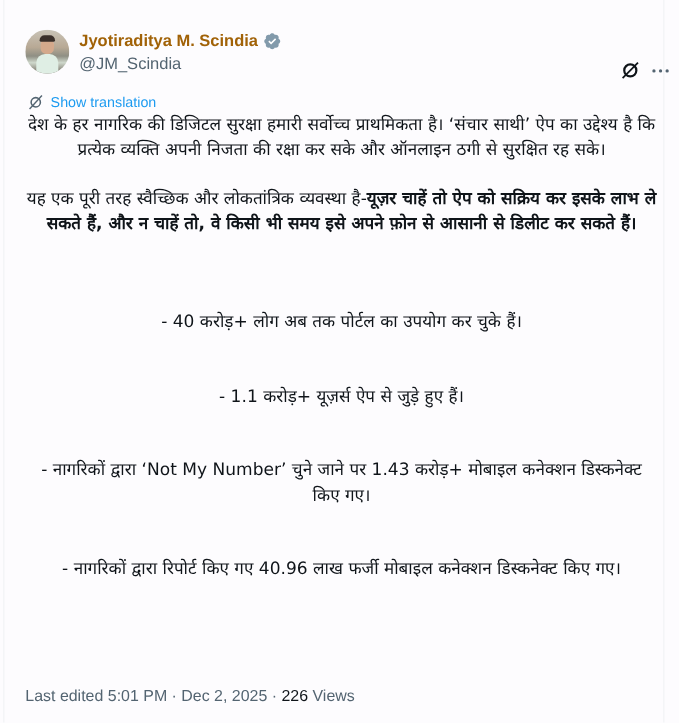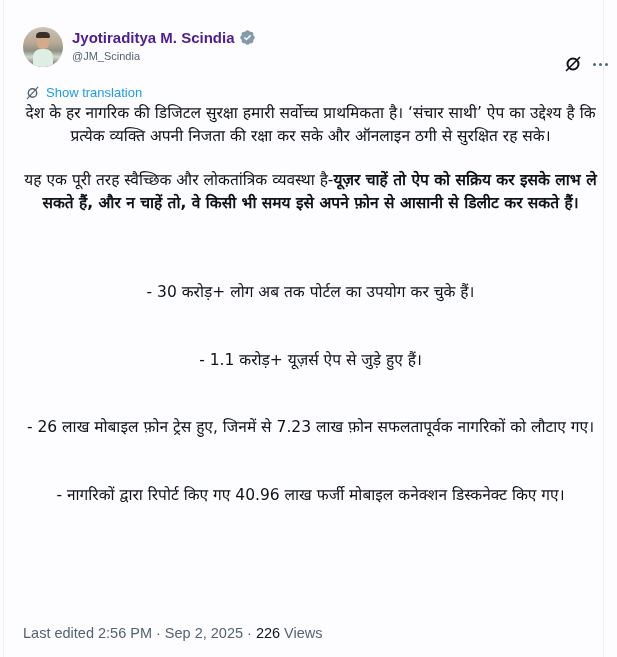--- a/index.html
+++ b/index.html
@@ -14,23 +14,23 @@
   .avatar {
     position: absolute; left: 0; top: 2px; width: 40px; height: 40px; border-radius: 50%;
     background: radial-gradient(circle at 50% 35%, #d9b49a 0 18%, transparent 19%),
                 linear-gradient(180deg, #c9c3b7 0%, #b8a995 40%, #8f8f84 60%, #cfd8cc 75%, #6b6358 100%);
     overflow: hidden;
   }
   .avatar .shirt { position:absolute; left:10px; top:22px; width:20px; height:18px; background:#dfeee4; border-radius:8px 8px 0 0; }
   .avatar .hair { position:absolute; left:13px; top:5px; width:14px; height:6px; background:#3a2f2a; border-radius:6px 6px 2px 2px; }
   .avatar .face { position:absolute; left:14px; top:9px; width:12px; height:13px; background:#d4a98c; border-radius:5px; }
   .name-row { position: absolute; left: 49px; top: 4px; display: flex; align-items: center; gap: 4px; }
-  .display-name { font-weight: bold; font-size: 15px; color: #4c1d95; }
+  .display-name { font-weight: bold; font-size: 15px; color: #a16207; }
   .badge { width: 17px; height: 17px; display: inline-block; }
-  .handle { position: absolute; left: 49px; top: 25px; font-size: 11px; color: #536471; }
+  .handle { position: absolute; left: 49px; top: 25px; font-size: 15px; color: #536471; }
   .grok-btn { position: absolute; left: 540px; top: 29px; width: 20px; height: 20px; }
   .more-btn { position: absolute; left: 567px; top: 29px; width: 20px; height: 20px; display:flex; align-items:center; justify-content:center; gap:3px; }
   .more-btn span { width: 3px; height: 3px; border-radius: 50%; background: #536471; display:block; }
   .translate { position: absolute; left: 21px; top: 85px; display: flex; align-items: center; gap: 6px; }
   .translate-label { font-size: 13px; color: #1d9bf0; }
   .tweet {
     position: absolute; left: 19px; top: 102px; width: 575px;
     font-family: "DejaVu Sans", sans-serif; font-size: 15.5px; line-height: 22.5px; color: #0f1419;
   }
   .para { margin-bottom: 22px; white-space: pre-wrap; text-align: center; }
@@ -77,30 +77,30 @@
       <ellipse cx="8" cy="8.5" rx="4.5" ry="4.5" fill="none" stroke="#536471" stroke-width="1.5"></ellipse>
       <line x1="2" y1="15" x2="14" y2="2" stroke="#536471" stroke-width="1.3"></line>
     </svg>
     <span class="translate-label">Show translation</span>
   </div>
 
   <div class="tweet">
     <div class="para">देश के हर नागरिक की डिजिटल सुरक्षा हमारी सर्वोच्च प्राथमिकता है। ‘संचार साथी’ ऐप का उद्देश्य है कि प्रत्येक व्यक्ति अपनी निजता की रक्षा कर सके और ऑनलाइन ठगी से सुरक्षित रह सके।</div>
     <div class="para"><span>यह एक पूरी तरह स्वैच्छिक और लोकतांत्रिक व्यवस्था है-</span><span class="b">यूज़र चाहें तो ऐप को सक्रिय कर इसके लाभ ले सकते हैं, और न चाहें तो, वे किसी भी समय इसे अपने फ़ोन से आसानी से डिलीट कर सकते हैं।</span></div>
     <div class="para">
-      <span class="line">- 30 करोड़+ लोग अब तक पोर्टल का उपयोग कर चुके हैं।</span>
+      <span class="line">- 40 करोड़+ लोग अब तक पोर्टल का उपयोग कर चुके हैं।</span>
       <span class="line">- 1.1 करोड़+ यूज़र्स ऐप से जुड़े हुए हैं।</span>
-      <span class="line">- 26 लाख मोबाइल फ़ोन ट्रेस हुए, जिनमें से 7.23 लाख फ़ोन सफलतापूर्वक नागरिकों को लौटाए गए।</span>
+      <span class="line">- नागरिकों द्वारा ‘Not My Number’ चुने जाने पर 1.43 करोड़+ मोबाइल कनेक्शन डिस्कनेक्ट किए गए।</span>
       <span class="line">- नागरिकों द्वारा रिपोर्ट किए गए 40.96 लाख फर्जी मोबाइल कनेक्शन डिस्कनेक्ट किए गए।</span>
       
     </div>
 
   </div>
 
   <div class="meta">
-    <span>Last edited 2:56 PM</span>
+    <span>Last edited 5:01 PM</span>
     <span>·</span>
-    <span>Sep 2, 2025</span>
+    <span>Dec 2, 2025</span>
     <span>·</span>
     <span class="views-count">226</span>
     <span>Views</span>
   </div>
 </div>
 
 </body></html>

